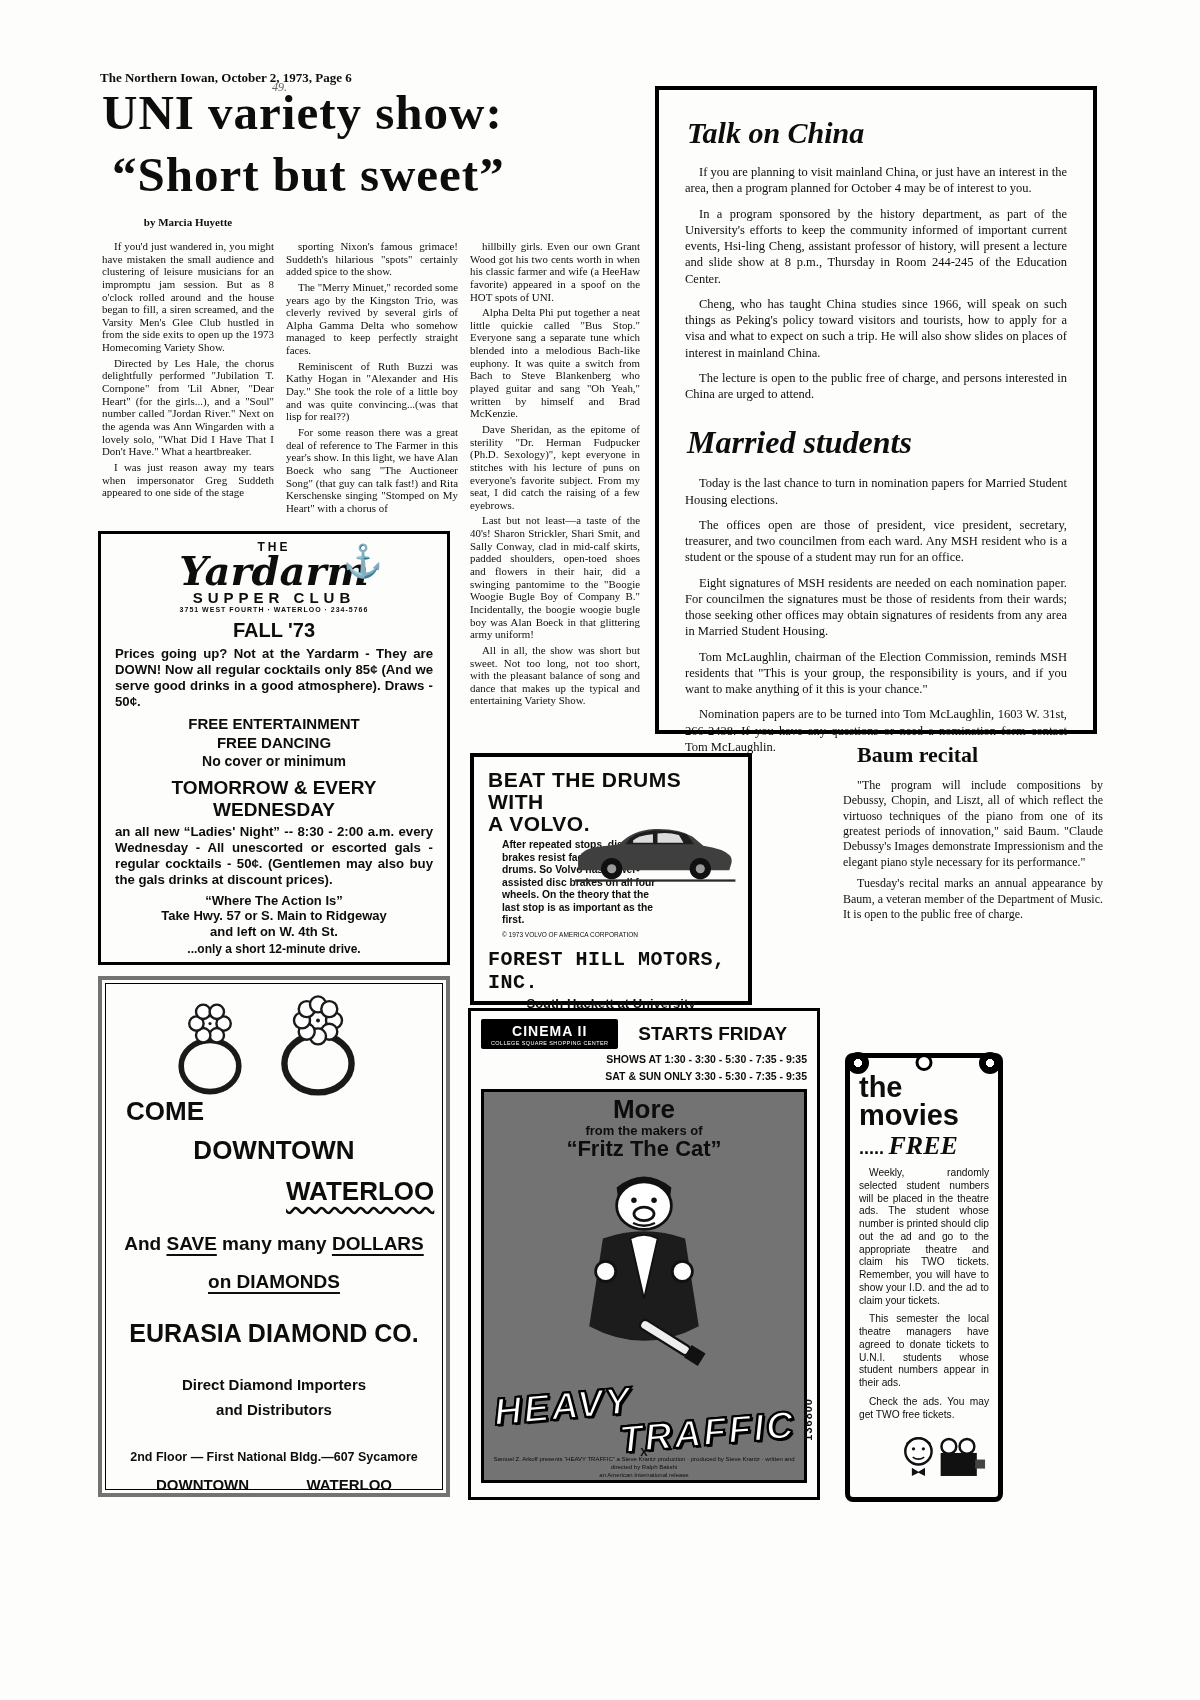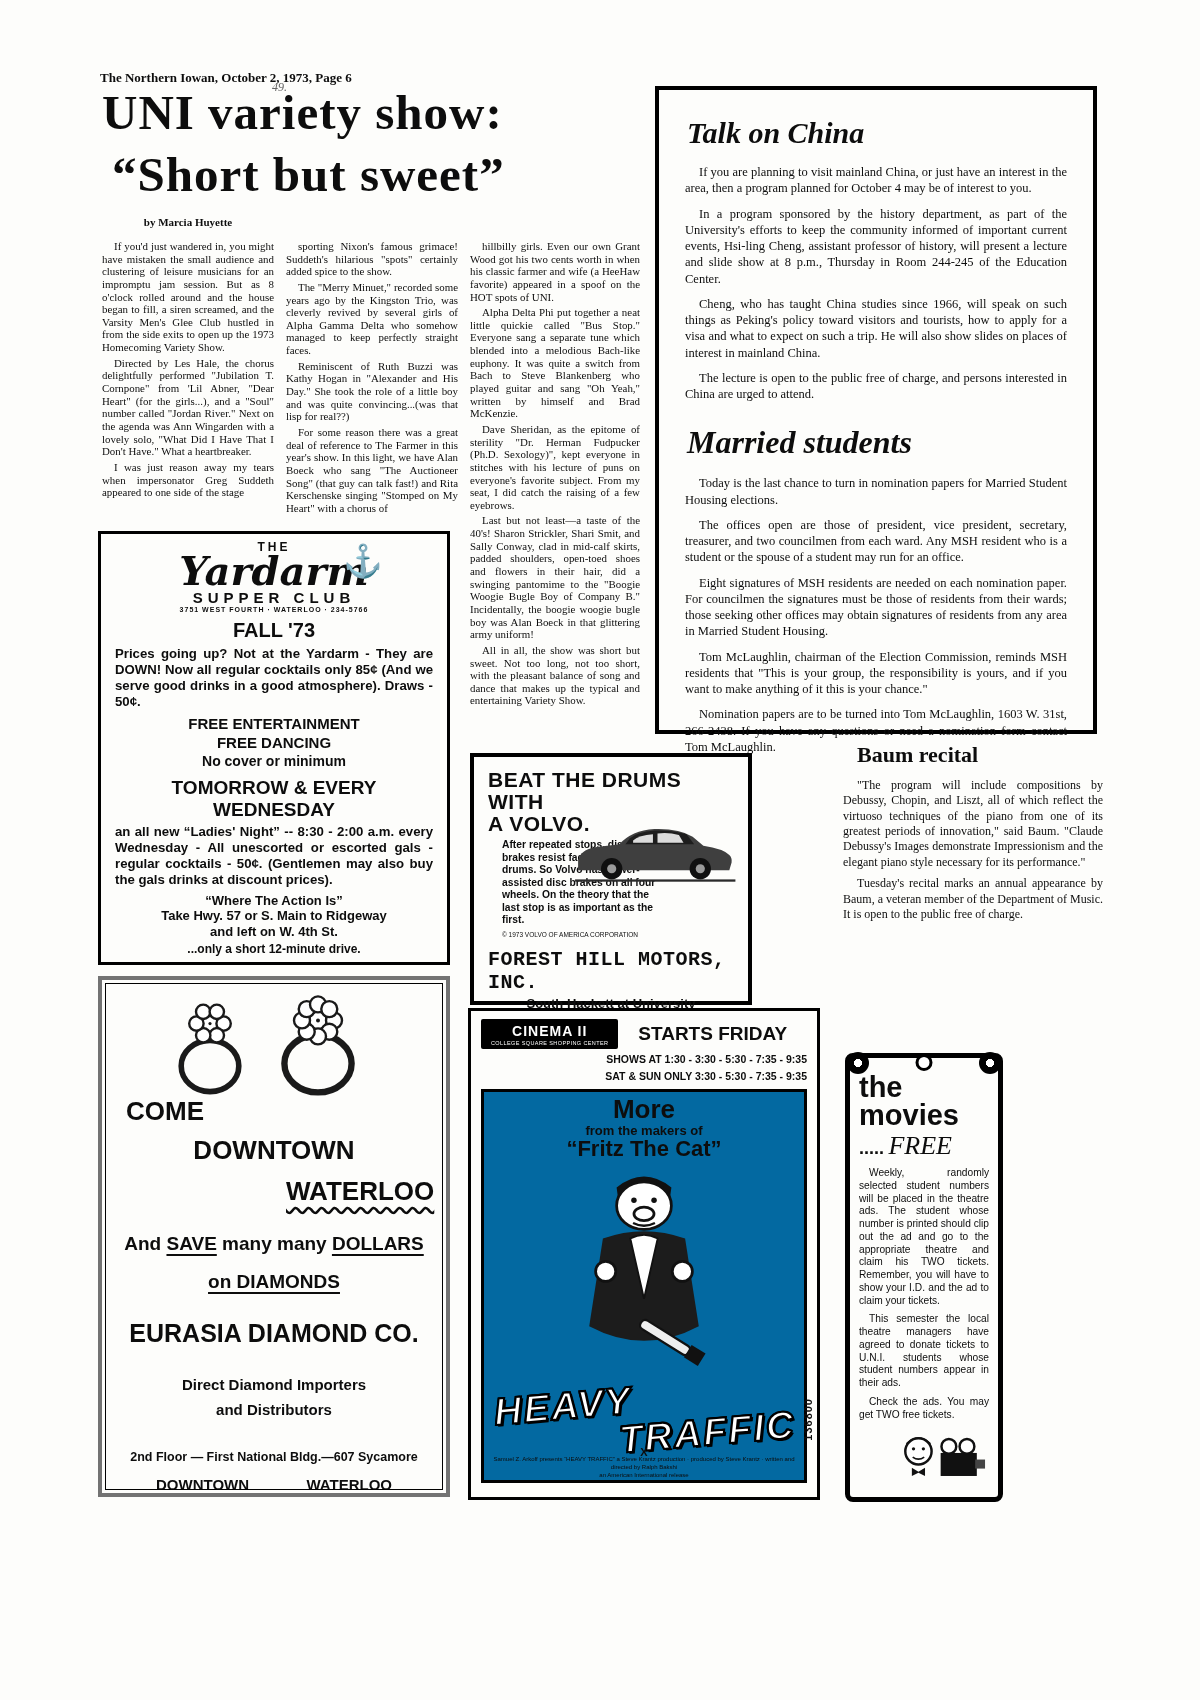--- a/index.html
+++ b/index.html
@@ -78,21 +78,21 @@
   
   .cinema-box{left:468px;top:1008px;width:352px;height:492px;border:3px solid #000;box-sizing:border-box;
               padding:8px 10px;}
   .c-header{display:flex;align-items:flex-start;}
   .c-badge{background:#000;color:#fff;padding:4px 10px 3px;text-align:center;border-radius:2px;}
   .c-badge-name{font-weight:900;font-size:14px;letter-spacing:1px;}
   .c-badge-loc{font-size:5.5px;letter-spacing:.4px;margin-top:1px;}
   .c-right{flex:1;text-align:center;}
   .c-starts{font-weight:900;font-size:19px;margin-top:4px;}
   .c-shows{text-align:right;font-weight:bold;font-size:10.5px;line-height:1.25;margin-top:4px;}
-  .poster{position:relative;border:3px solid #000;margin-top:6px;height:388px;overflow:hidden;background:#0369a1;}
+  .poster{position:relative;border:3px solid #000;margin-top:6px;height:388px;overflow:hidden;background:#737373;}
   .p-tag{text-align:center;margin-top:4px;line-height:1.05;}
   .p-tag1{font-weight:900;font-size:26px;}
   .p-tag2{font-weight:bold;font-size:13px;}
   .p-tag3{font-weight:900;font-size:22px;}
   .p-cartoon{display:block;margin:0 auto;}
   .outline-title{position:absolute;font-weight:900;font-size:38px;font-style:italic;color:#fff;
                  -webkit-text-stroke:2px #000;text-shadow:2px 2px 0 #000,-1px -1px 0 #000,1px -1px 0 #000,-1px 1px 0 #000;
                  letter-spacing:2px;}
   .p-title1{left:10px;bottom:52px;transform:rotate(-5deg);}
   .p-title2{right:8px;bottom:26px;transform:rotate(-5deg);}
@@ -105,21 +105,21 @@
               box-sizing:border-box;padding:16px 9px 6px;}
   .m-corner{position:absolute;top:-6px;width:22px;height:22px;border-radius:50%;
             background:radial-gradient(circle,#fff 0 4px,#000 4px 100%);}
   .m-corner-left{left:-3px;}
   .m-corner-right{right:-3px;}
   .m-center-circle{position:absolute;top:-4px;left:50%;transform:translateX(-50%);width:11px;height:11px;
                    background:#fff;border:3px solid #000;border-radius:50%;}
   .m-t{font-weight:900;font-size:29px;line-height:.95;}
   .m-free-line{margin-top:2px;}
   .m-dots{font-weight:900;font-size:18px;}
-  .m-free{font-family:"Liberation Serif",serif;font-style:italic;font-weight:normal;font-size:26px;}
+  .m-free{font-family:"Liberation Serif",serif;font-style:italic;font-weight:bold;font-size:26px;}
   .movies-box p{font-size:10.2px;line-height:1.25;text-align:justify;text-indent:10px;margin:6px 0 0 0;}
   .m-illus{display:block;margin:4px 0 0 auto;}
 </style>
 </head>
 <body>
 
 <div class="page">
 
   <div class="abs masthead">The Northern Iowan, October 2, 1973, Page 6</div>
   <div class="abs pencil">49.</div>

